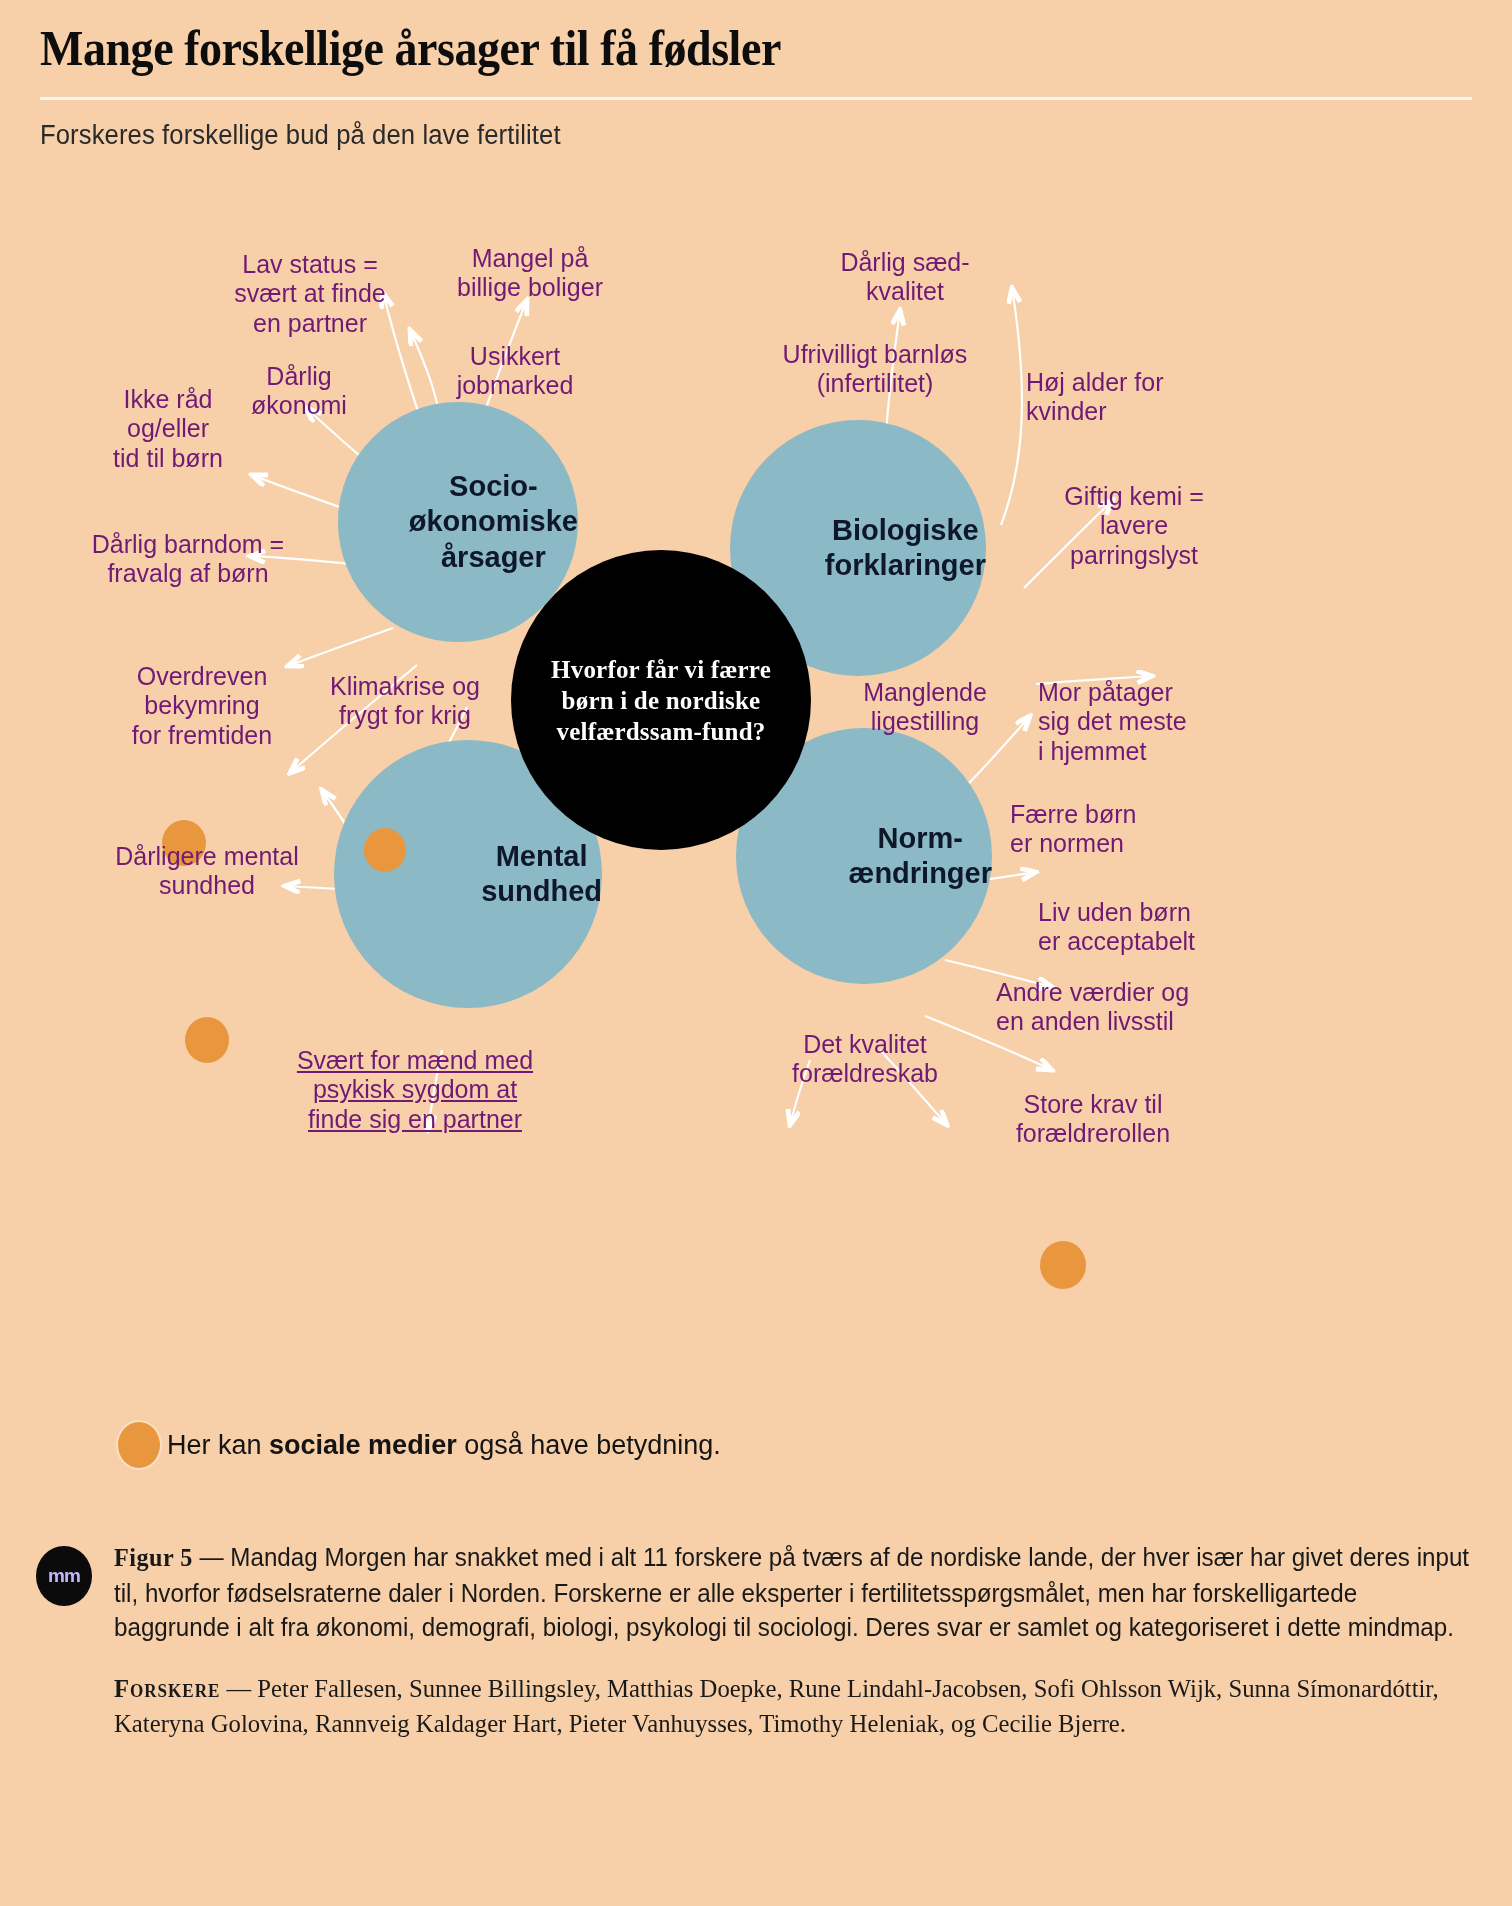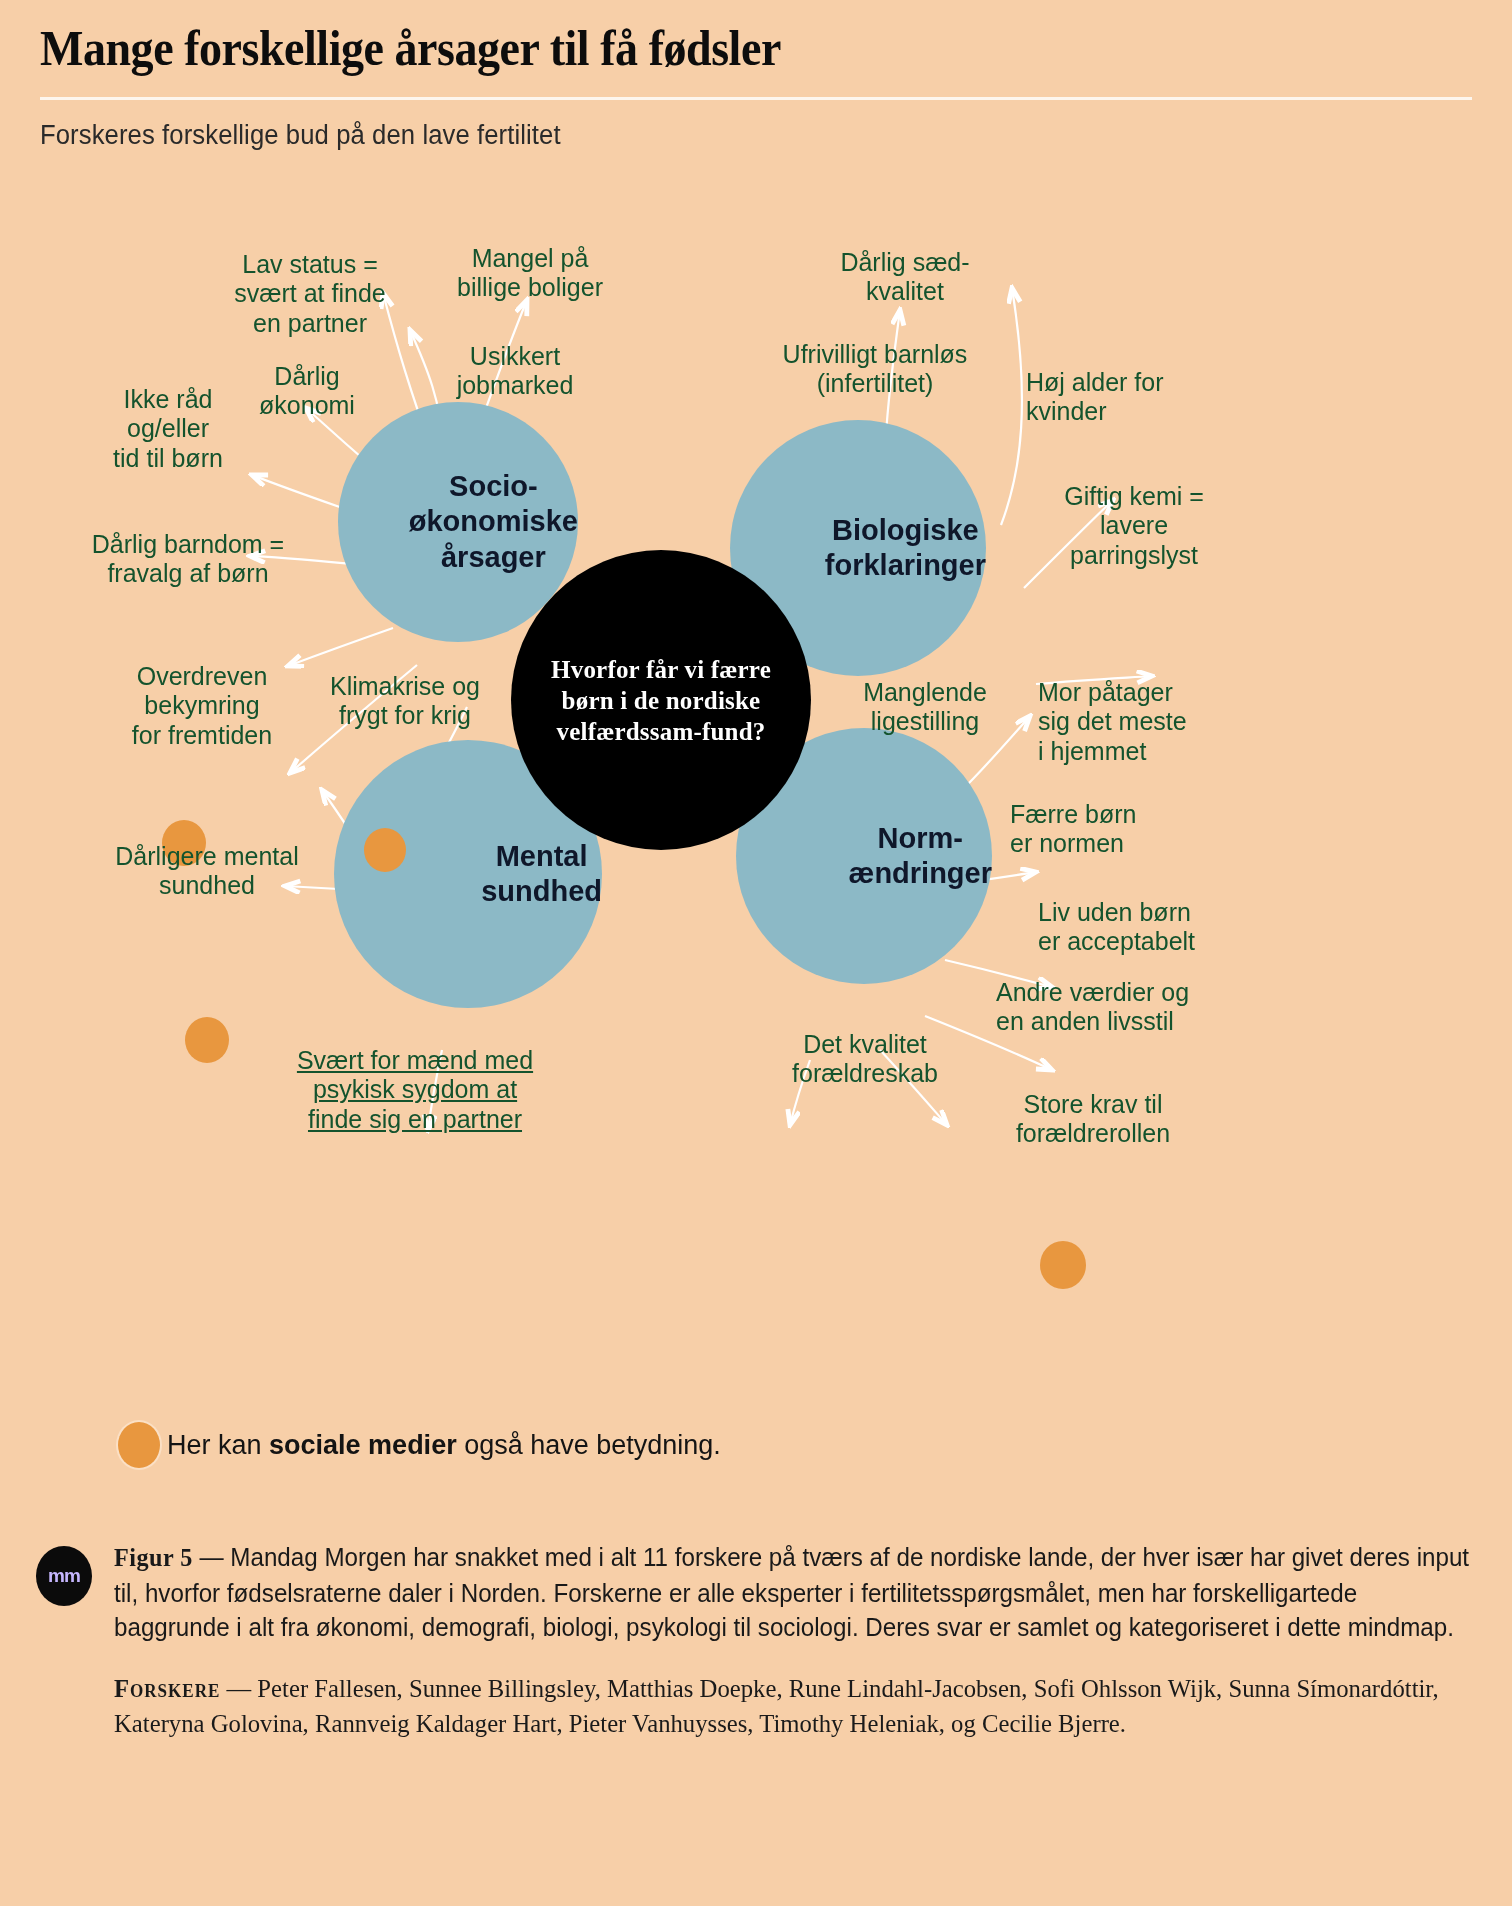--- a/index.html
+++ b/index.html
@@ -49,21 +49,21 @@
     position:absolute;border-radius:50%;background:#000000;
     display:flex;align-items:center;justify-content:center;text-align:center;
     color:#ffffff;
     font-family:"Liberation Serif", serif;font-weight:700;
     font-size:25px;line-height:1.24;
     z-index:6;letter-spacing:0.2px;
   }
   .core span{display:block;padding:0 22px;}
 
   .leaf{
-    position:absolute;font-size:25px;line-height:1.18;color:#14532d;
+    position:absolute;font-size:25px;line-height:1.18;color:#701a75;
     text-align:center;z-index:5;white-space:pre-line;
   }
   .leaf.right{text-align:left;}
 
   .dot{
     position:absolute;border-radius:50%;background:#e8973f;z-index:4;
   }
 
   svg.links{position:absolute;left:0;top:0;width:1512px;height:1130px;z-index:2;overflow:visible;}
   svg.links path,svg.links line{stroke:#ffffff;stroke-width:2.2;fill:none;}
@@ -182,21 +182,21 @@
     <div class="leaf" style="left:390px;top:44px;width:280px;">
       <span>Mangel på
 billige boliger</span>
     </div>
 
     <div class="leaf" style="left:390px;top:142px;width:250px;">
       <span>Usikkert
 jobmarked</span>
     </div>
 
-    <div class="leaf" style="left:212px;top:162px;width:190px;">
+    <div class="leaf" style="left:204px;top:162px;width:190px;">
       <span>Dårlig
 økonomi</span>
     </div>
 
     <div class="leaf" style="left:68px;top:185px;width:200px;">
       <span>Ikke råd
 og/eller
 tid til børn</span>
     </div>
 

